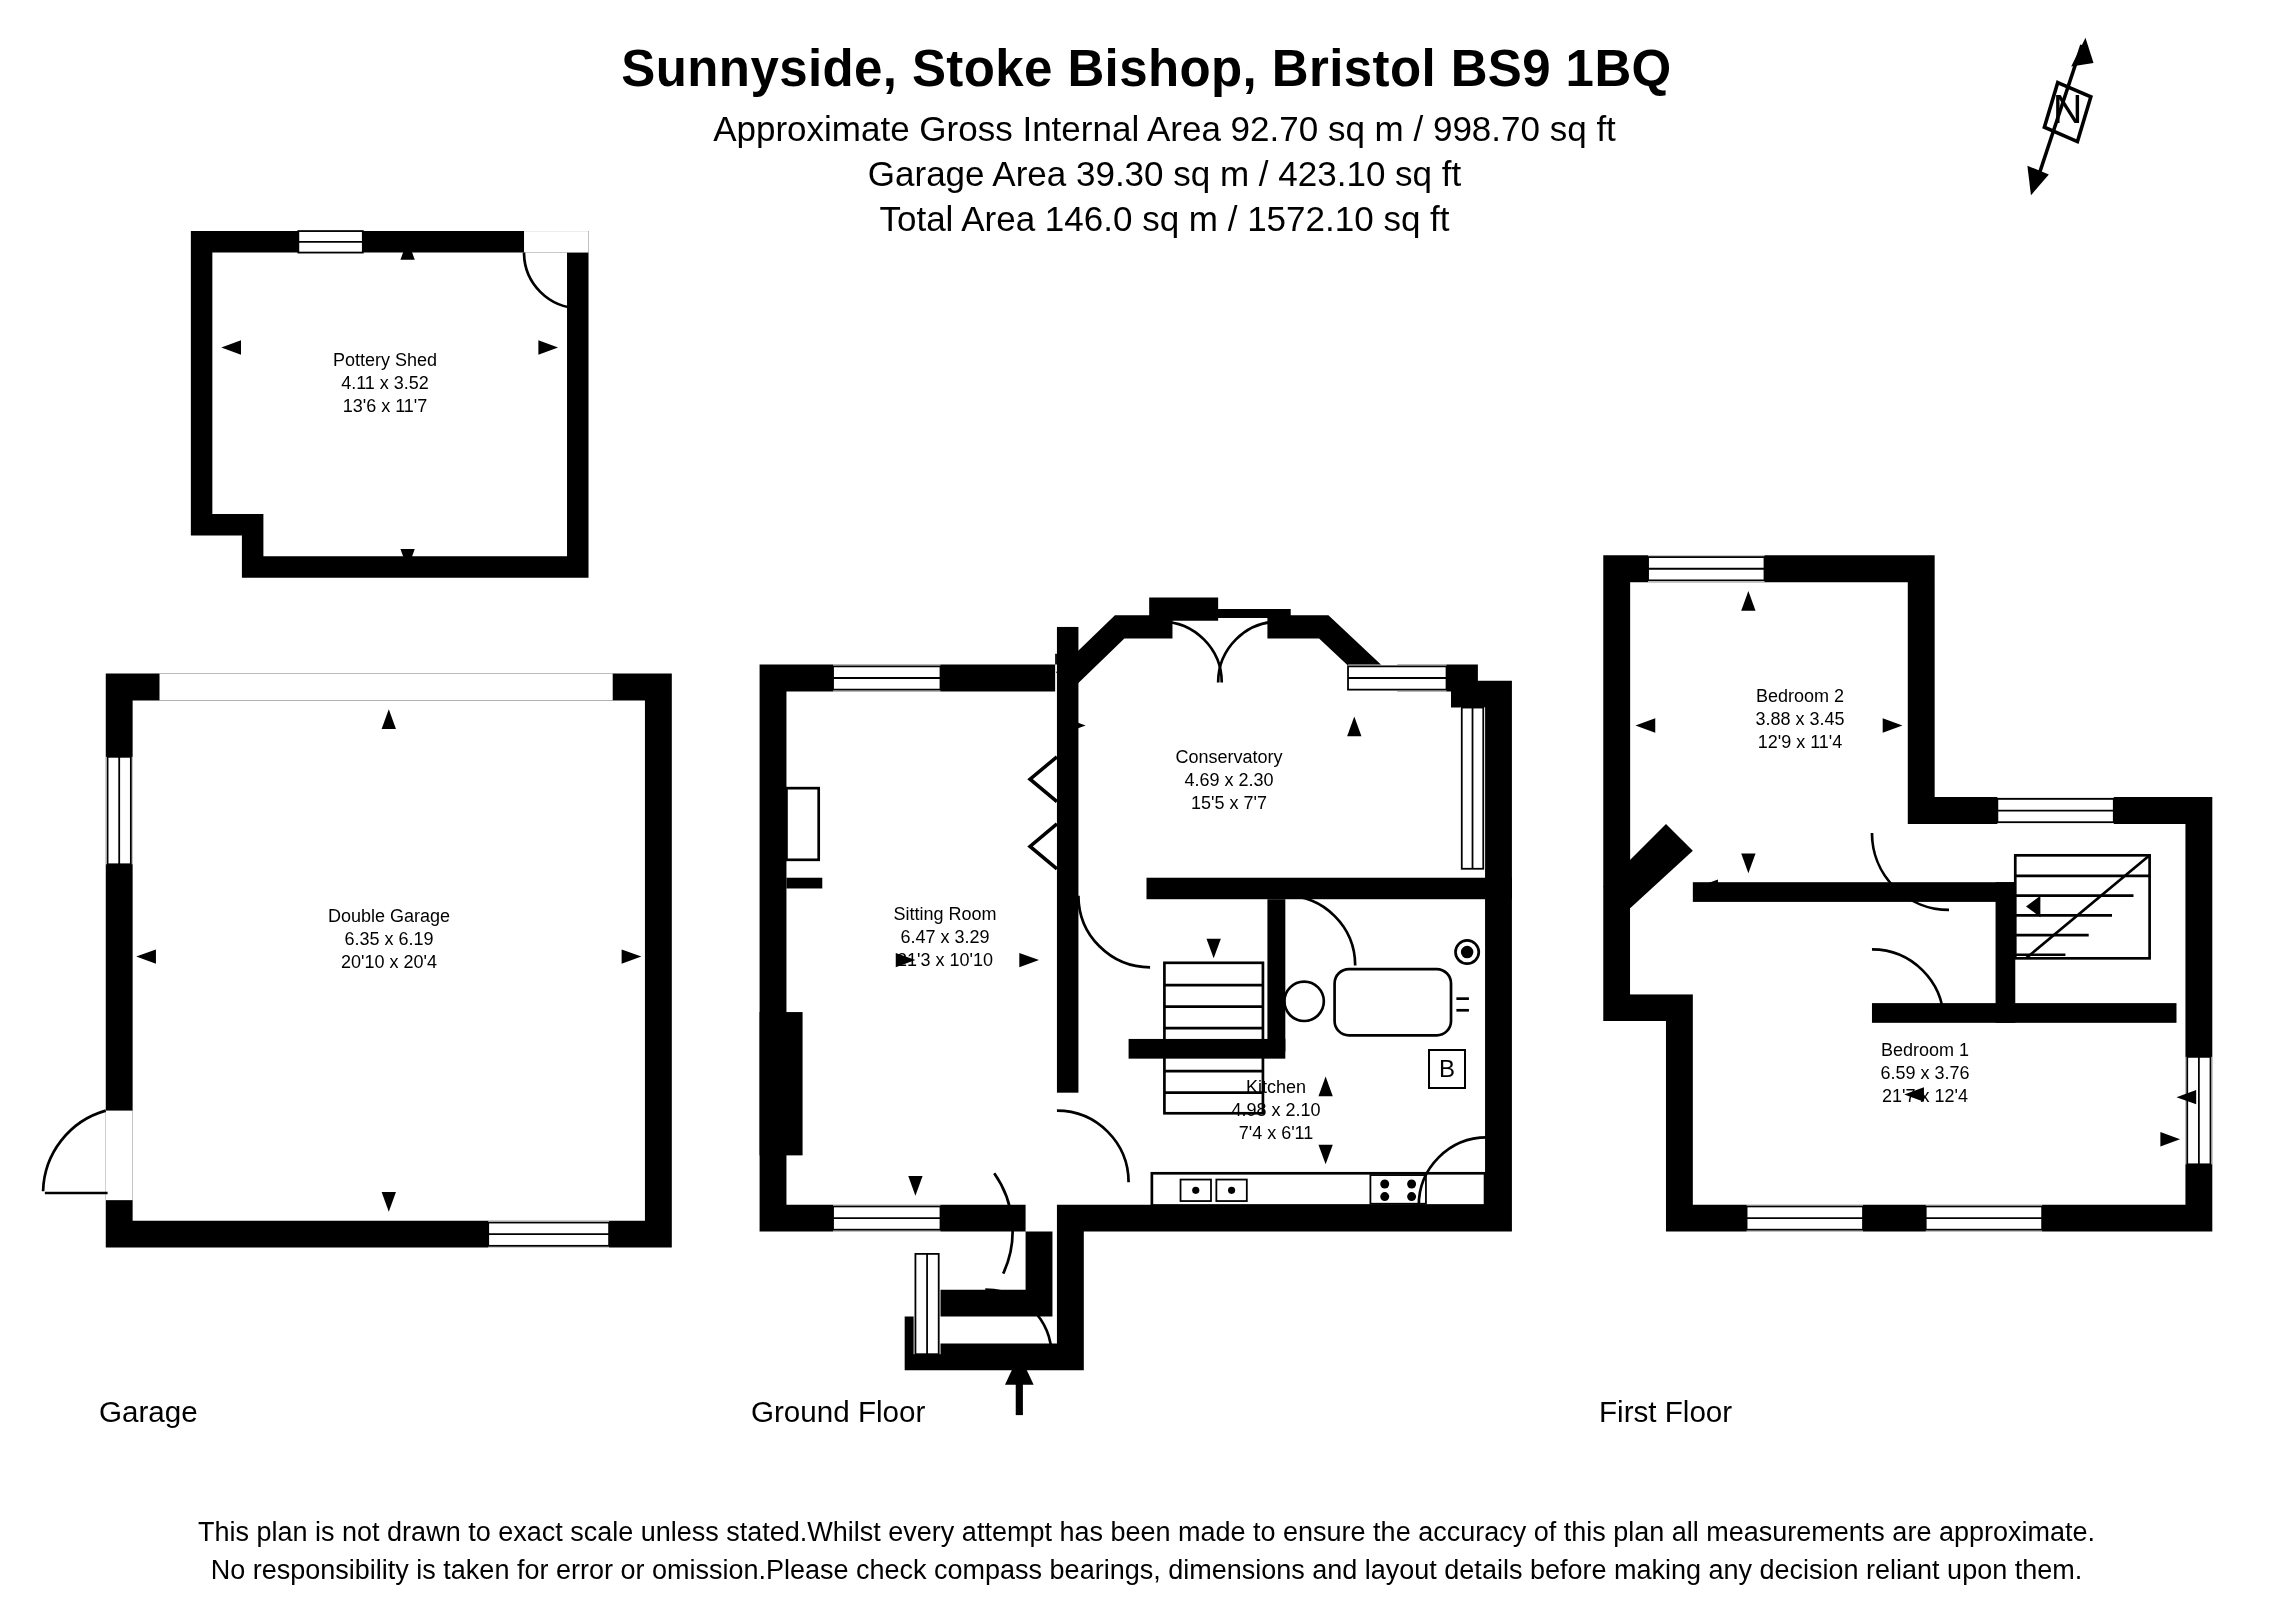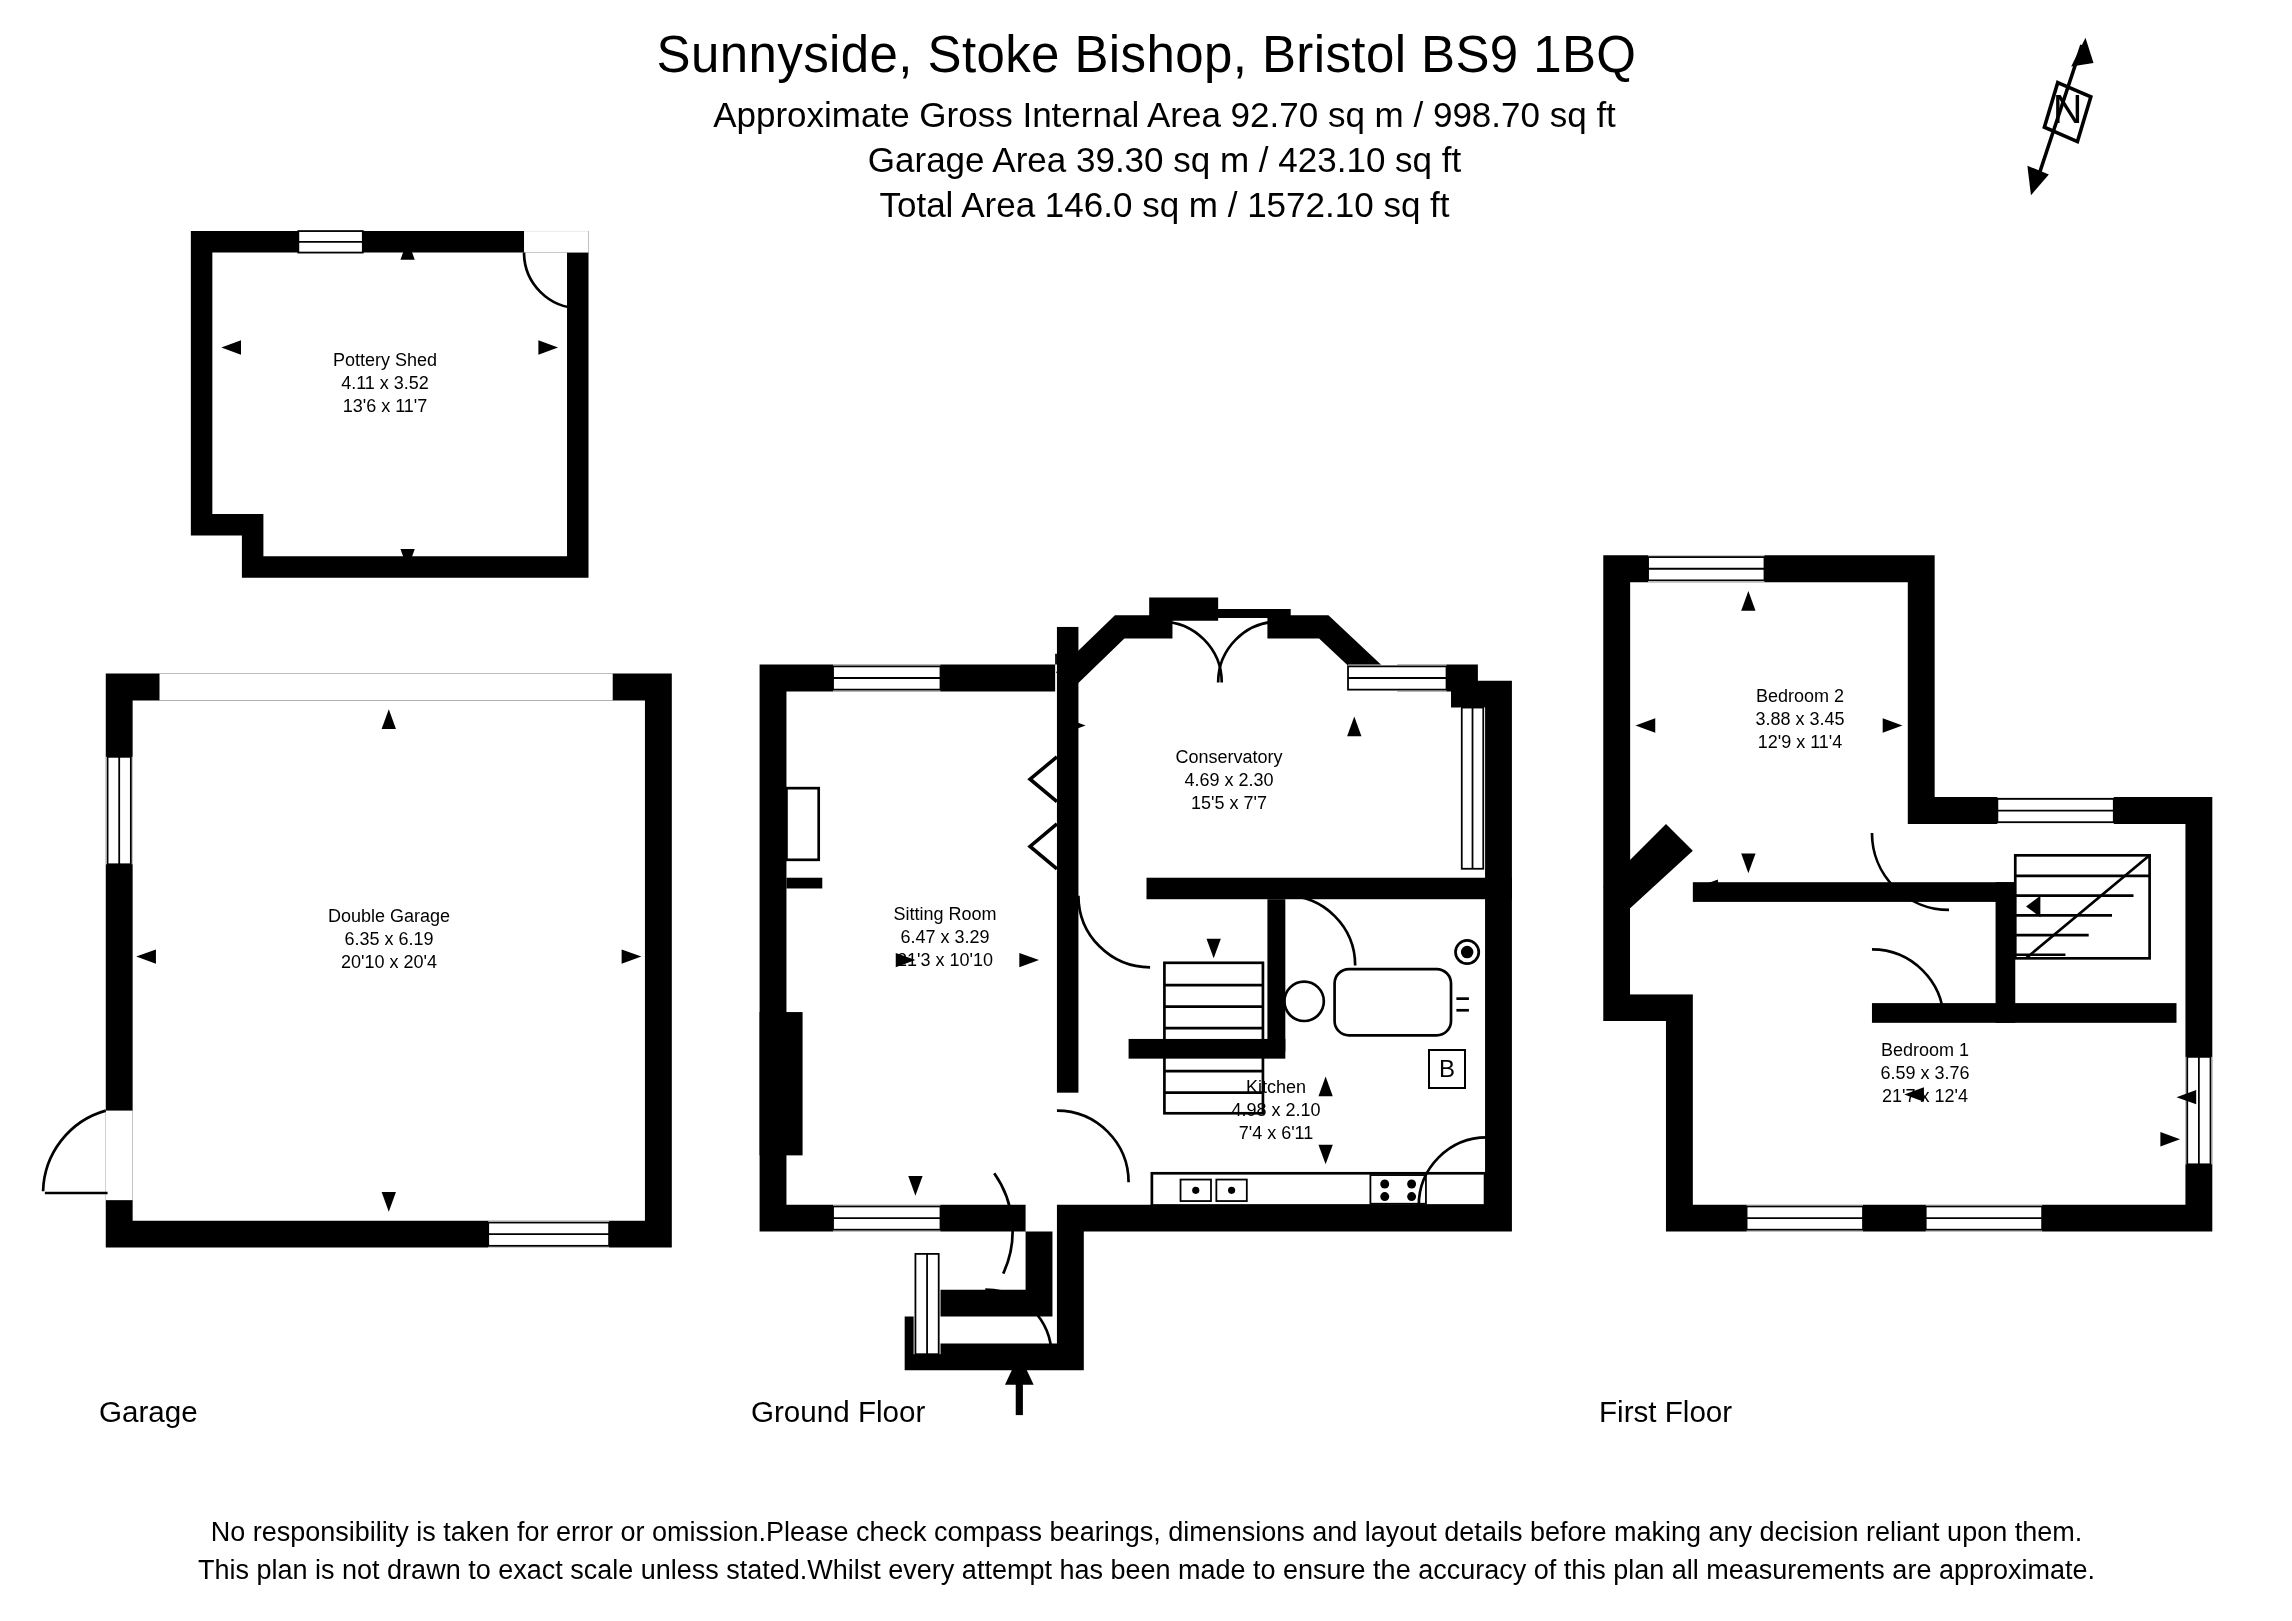--- a/index.html
+++ b/index.html
@@ -23,22 +23,22 @@
   #header {
     position: absolute;
     left: 0;
     top: 23px;
     width: 2293px;
     text-align: center;
   }
   #title {
     font-size: 51px;
     letter-spacing: 0.4px;
-    margin: 2px 0 9px 0;
-    font-weight: 400;
+    margin: 16px 0 9px 0;
+    font-weight: 700;
   }
   .subline {
     font-size: 35px;
     line-height: 1.28;
     font-weight: 400;
     padding-left: 36px;
   }
 
   
   #compass {
@@ -377,18 +377,18 @@
     <span class="rdim">21'7 x 12'4</span>
   </div>
 
   <div id="b-marker">B</div>
 
   <div class="plan-caption" style="left:99px; top:1395px;">Garage</div>
   <div class="plan-caption" style="left:751px; top:1395px;">Ground Floor</div>
   <div class="plan-caption" style="left:1599px; top:1395px;">First Floor</div>
 
   <div id="footer">
+    <div>This plan is not drawn to exact scale unless stated.Whilst every attempt has been made to ensure the accuracy of this plan all measurements are approximate.</div>
     <div>No responsibility is taken for error or omission.Please check compass bearings, dimensions and layout details before making any decision reliant upon them.</div>
-    <div>This plan is not drawn to exact scale unless stated.Whilst every attempt has been made to ensure the accuracy of this plan all measurements are approximate.</div>
   </div>
 
 </div>
 
 
 </body></html>

